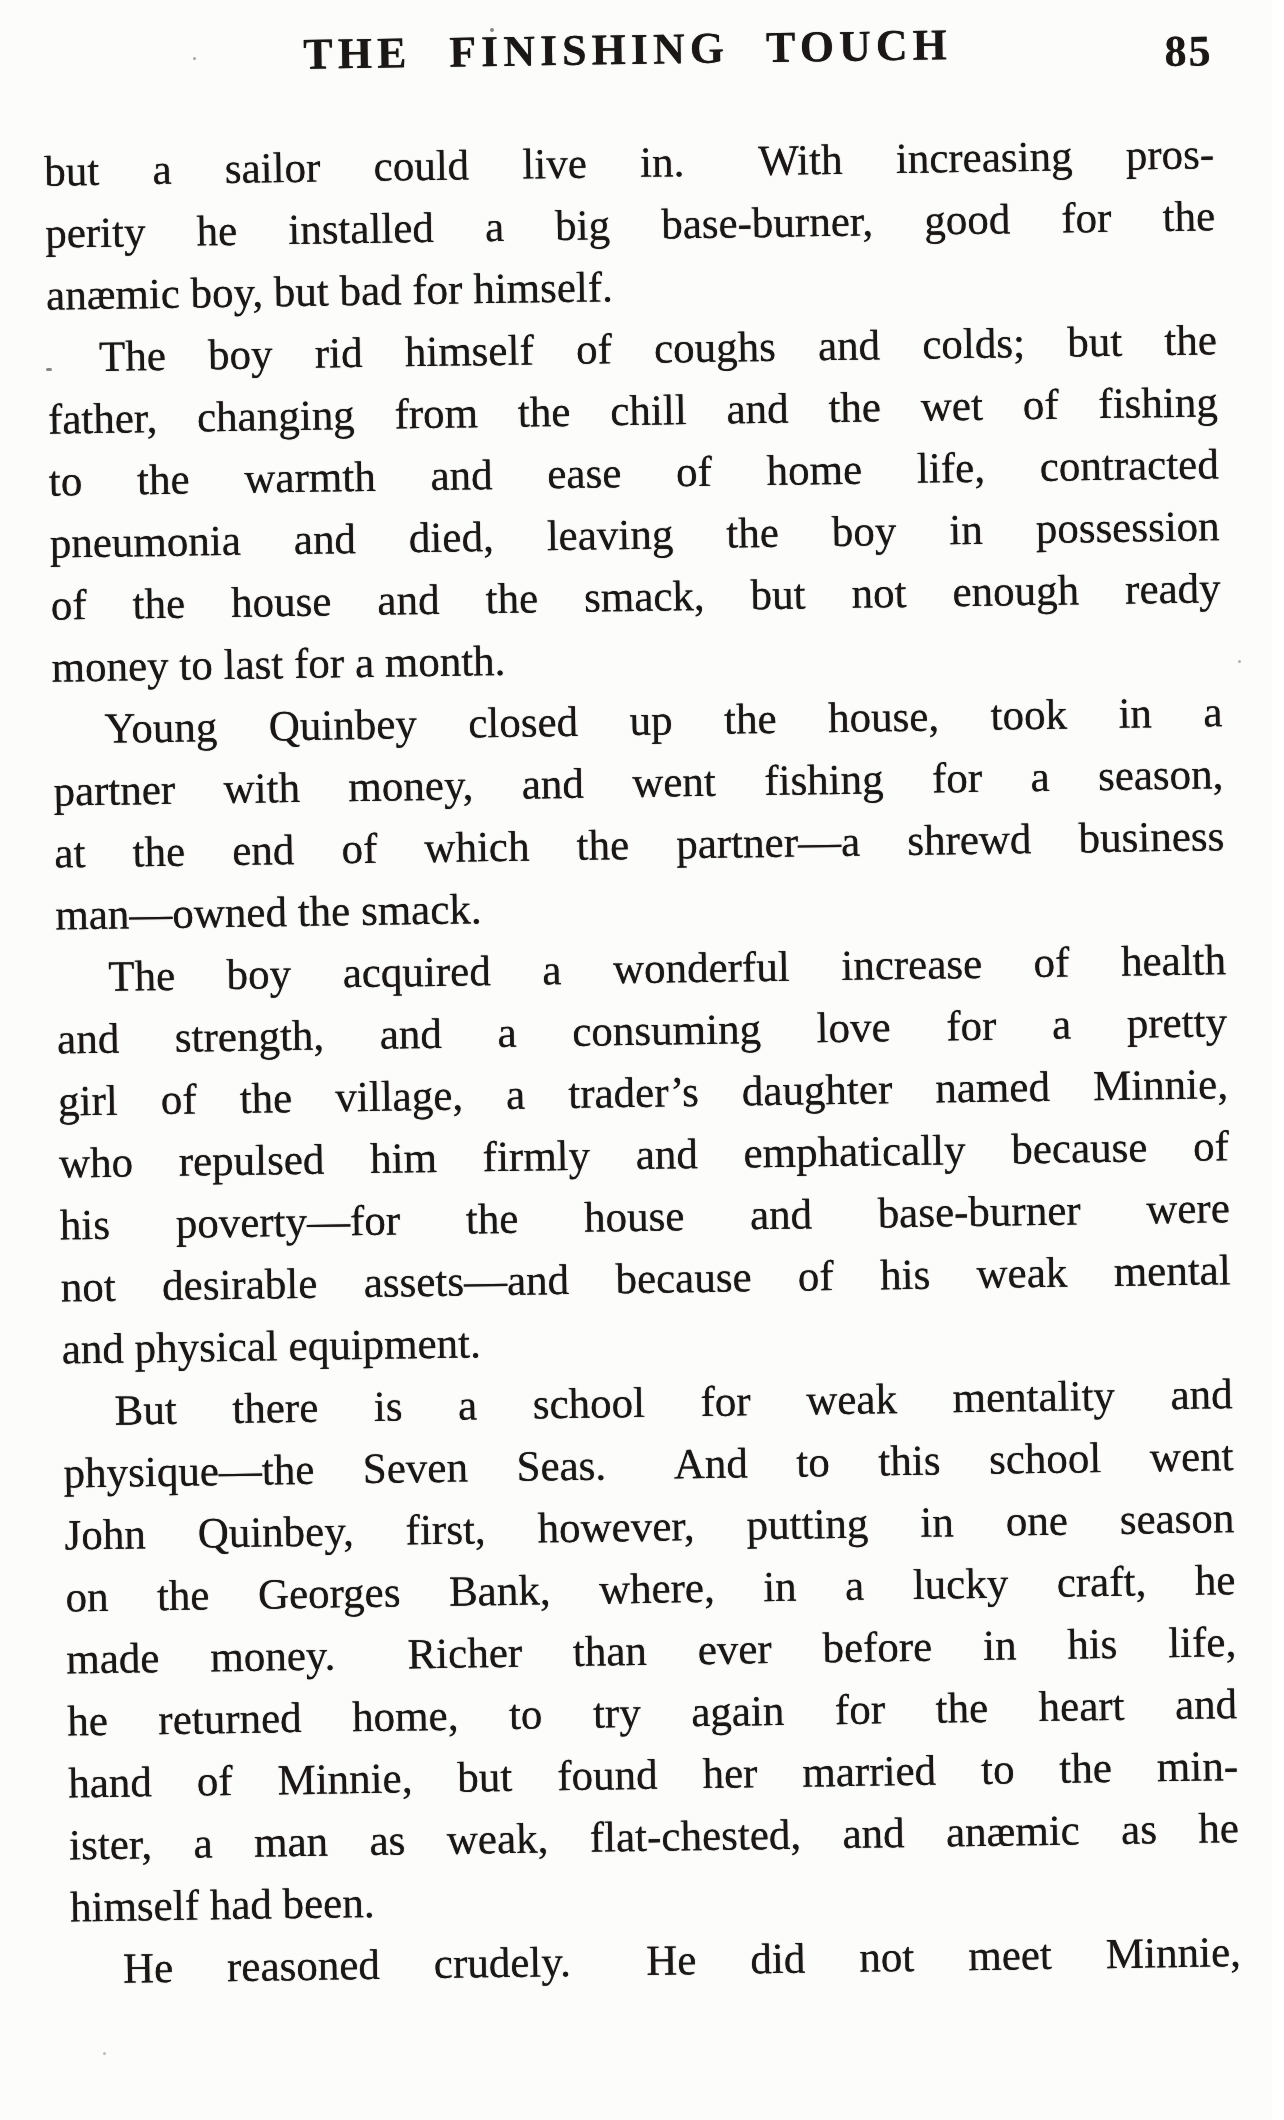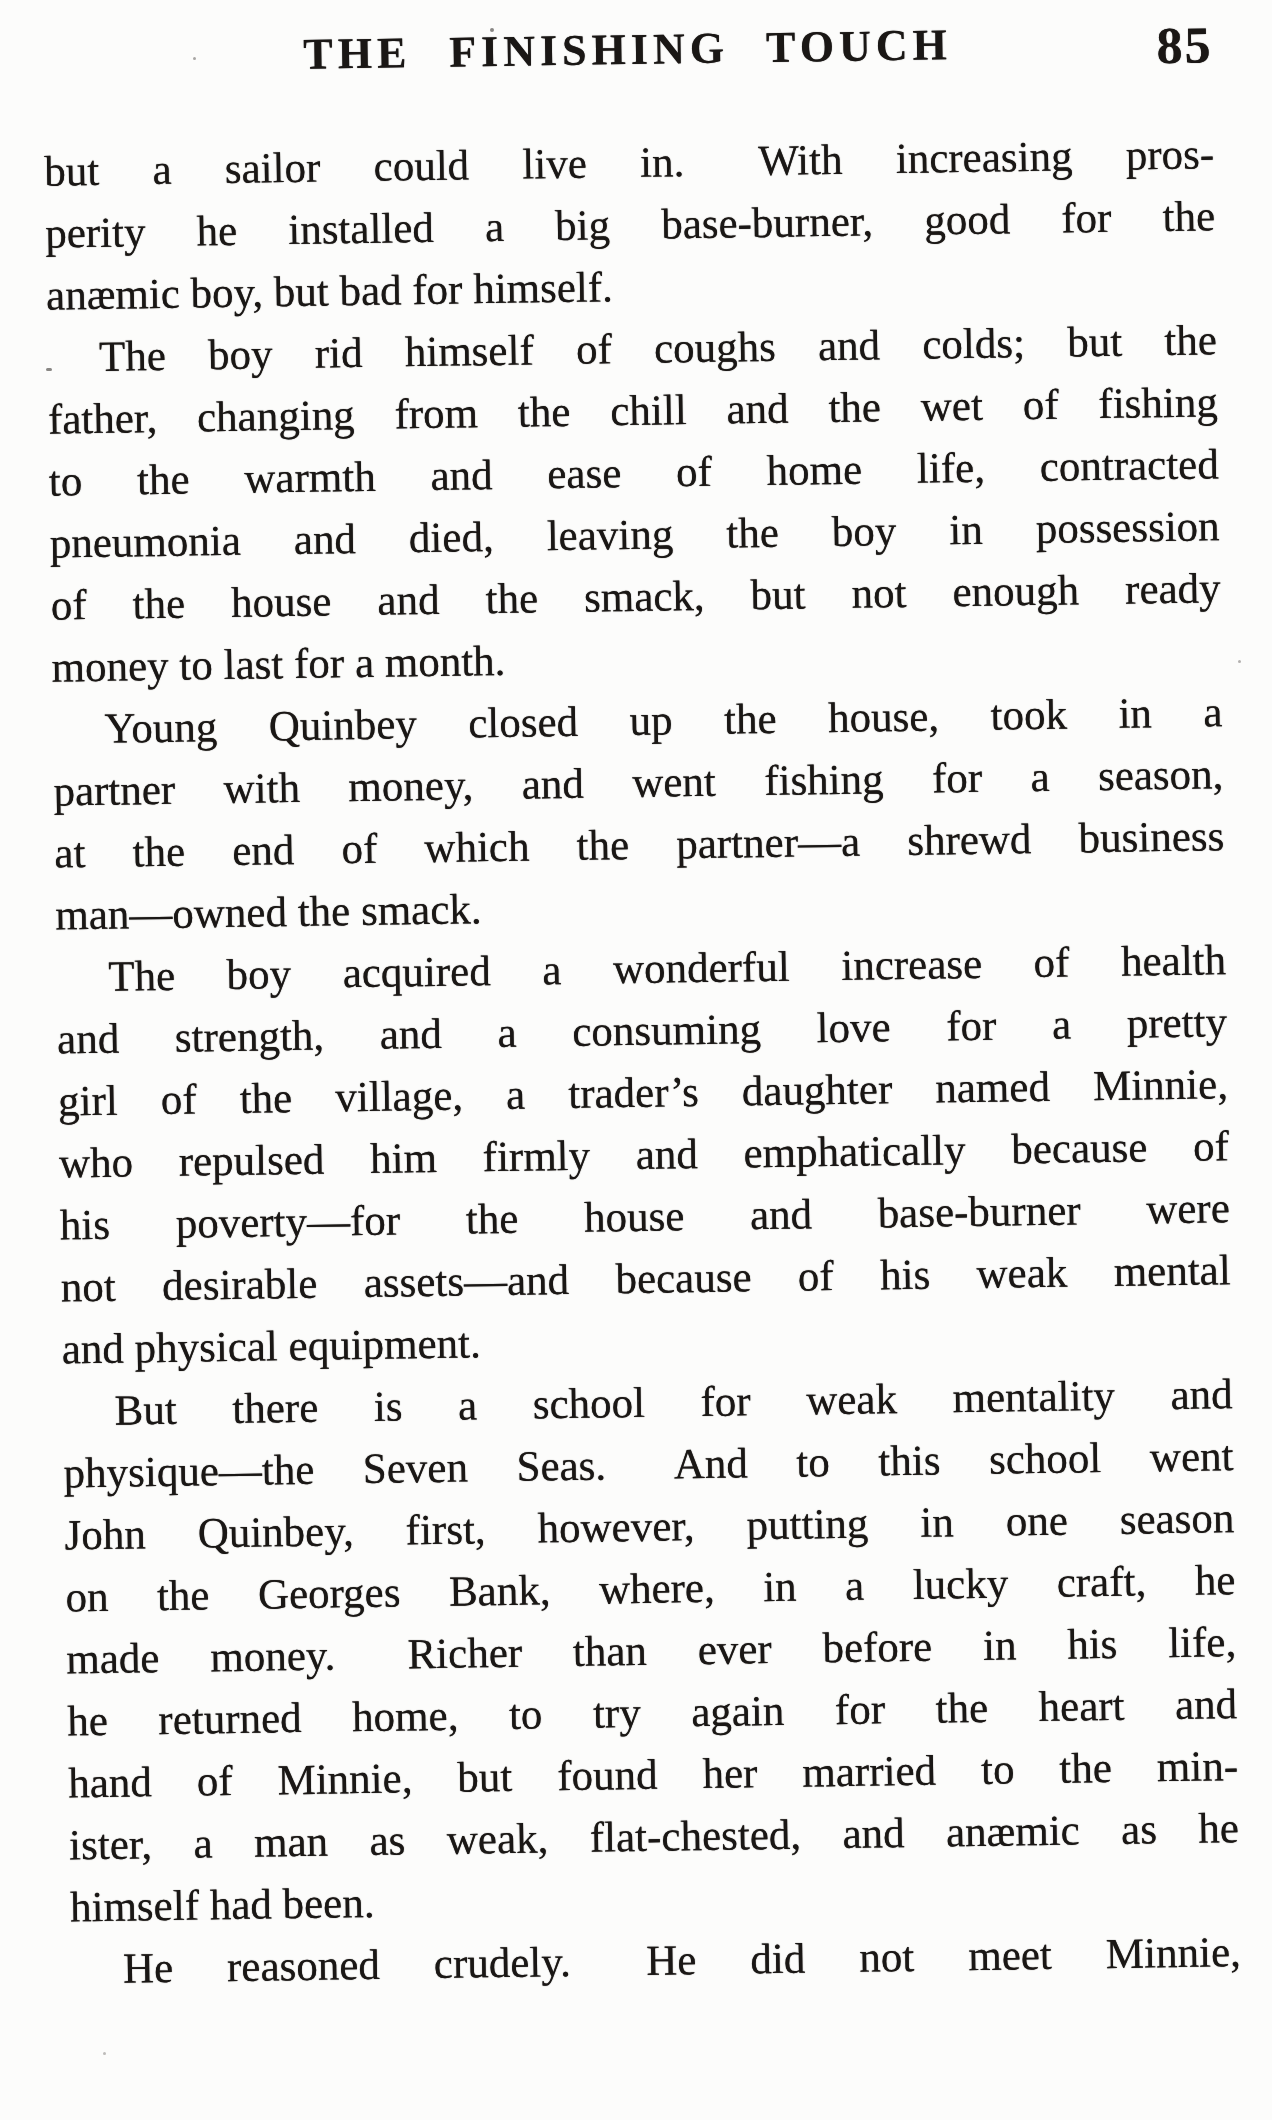--- a/index.html
+++ b/index.html
@@ -11,21 +11,21 @@
     color:var(--ink);
   }
   .rotate { position:absolute; inset:0; transform:rotate(-0.85deg); transform-origin:50% 42%; }
   header { position:absolute; top:24px; left:55px; width:1170px; height:64px; }
   .title {
     display:block; text-align:center; font-weight:700; font-size:44px;
     letter-spacing:5px; word-spacing:22px;
     text-shadow:0 0 0.8px rgba(20,18,16,.85);
   }
   .pagenum {
-    position:absolute; right:0; top:0; font-weight:700; font-size:52px;
+    position:absolute; right:0; top:10px; font-weight:700; font-size:44px;
     letter-spacing:2px; text-shadow:0 0 0.8px rgba(20,18,16,.85);
   }
   main {
     position:absolute; top:132px; left:55px; width:1170px;
     font-size:43px; line-height:62px;
     text-shadow:0 0 0.9px rgba(22,19,16,.9);
   }
   .paragraph { margin:0; }
   .line { text-align:justify; text-align-last:justify; }
   .line.short { text-align-last:left; }

